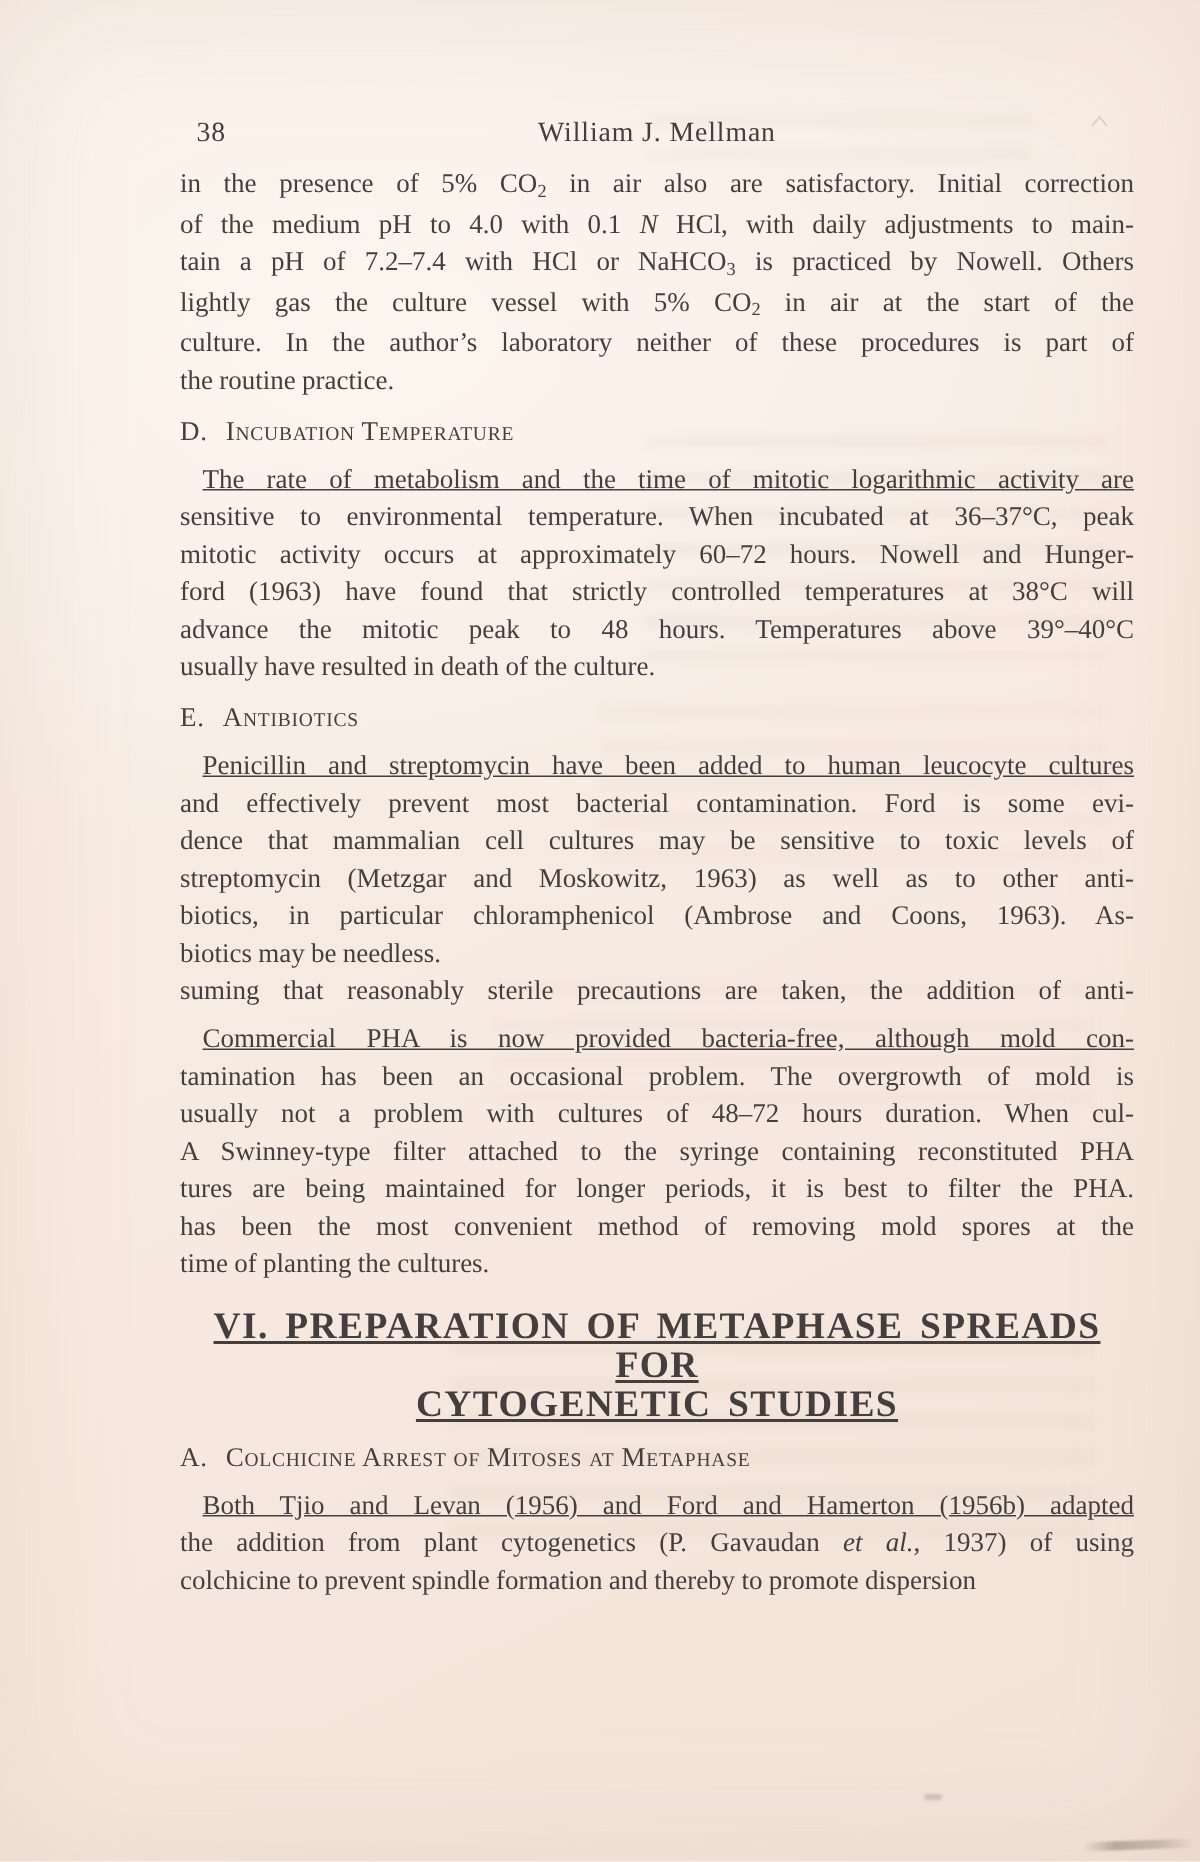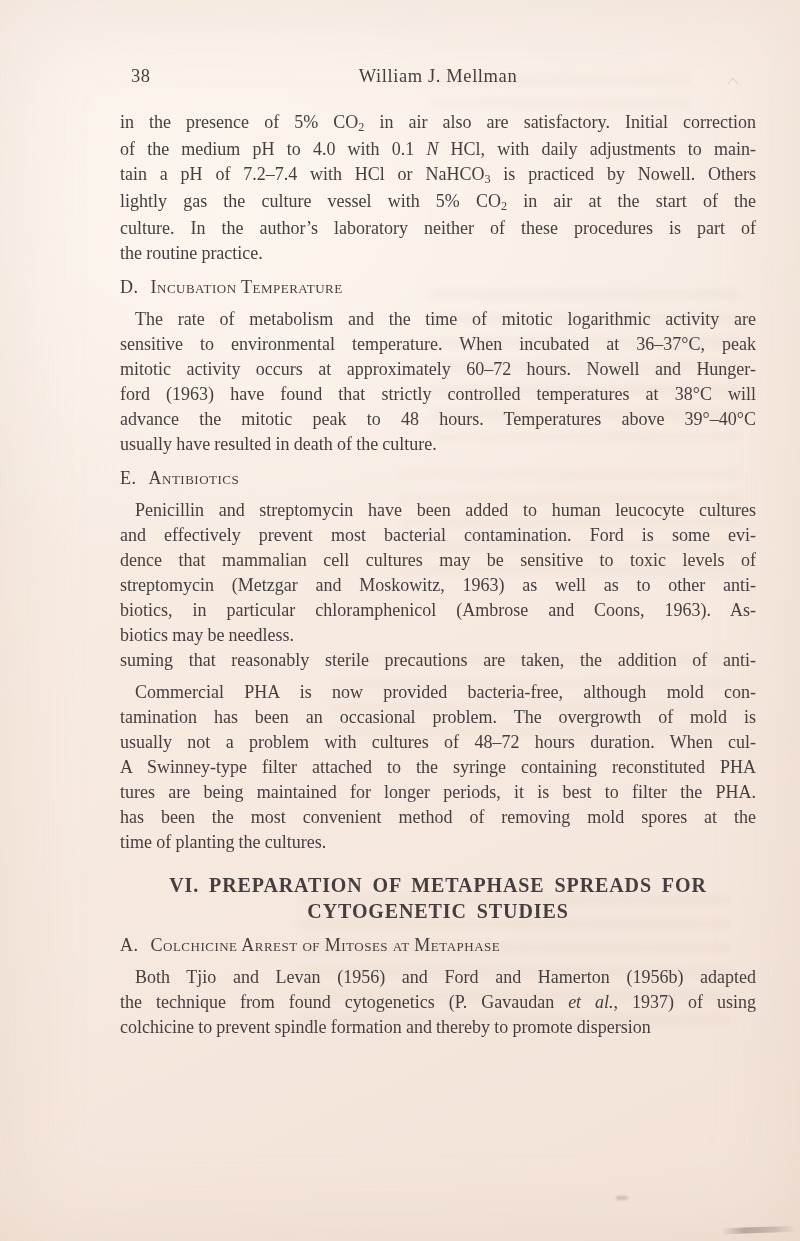--- a/index.html
+++ b/index.html
@@ -13,54 +13,55 @@
       radial-gradient(900px 600px at 30% 18%, rgba(255,253,248,0.55), rgba(255,255,255,0) 60%),
       linear-gradient(155deg, #f9efe7 0%, #f7eae0 50%, #f2e2d8 100%);
   }
   .vignette {
     position:absolute; inset:0; pointer-events:none;
     box-shadow: inset 0 0 90px rgba(196,160,140,0.18);
   }
 
   
   .header-row {
-    position:absolute; left:120px; top:64px; width:636px;
+    position:absolute; left:120px; top:77px; width:636px;
     font-size:18.5px; line-height:24px;
   }
   .page-number { position:absolute; left:11px; top:0; letter-spacing:0.5px; }
   .running-head { text-align:center; letter-spacing:0.6px; }
 
   
   #content {
     position:absolute; left:120px; top:110px; width:636px;
     font-size:18px; line-height:25px;
     word-spacing:-0.3px;
   }
   .paragraph { margin:0 0 7px 0; }
   .line { text-align:justify; text-align-last:justify; }
   .line.lastline { text-align-last:left; }
-  .line.indent { text-indent:15px; }
+  .line.indent { text-indent:15px;text-decoration:underline; }
   .it { font-style:italic; }
   .sub { font-size:68%; position:relative; top:0.28em; }
 
   .subheading {
     margin:9px 0 7px 0;
     font-variant:small-caps;
     letter-spacing:0.5px;
   }
   .subheading .hlabel { margin-right:12px; }
 
   .section-heading {
     margin:17px 0 7px 0;
     text-align:center;
     font-weight:bold;
-    font-size:20px;
+    font-size:25px;
     line-height:26px;
     letter-spacing:0.9px;
     word-spacing:4px;
+    text-decoration:underline;
   }
 
   
   .ghost {
     position:absolute; pointer-events:none;
     background:repeating-linear-gradient(
       180deg,
       rgba(158,126,110,0.10) 0px, rgba(158,126,110,0.10) 9px,
       rgba(158,126,110,0.0) 9px, rgba(158,126,110,0.0) 24px);
     filter:blur(3px);
@@ -137,21 +138,21 @@
       <div class="line"><span>has been the most convenient method of removing mold spores at the</span></div>
       <div class="line lastline"><span>time of planting the cultures.</span></div>
     </div>
     <div class="section-heading">
       <div class="sh-line">VI. PREPARATION OF METAPHASE SPREADS FOR</div>
       <div class="sh-line">CYTOGENETIC STUDIES</div>
     </div>
     <div class="subheading"><span class="hlabel">A.</span><span>Colchicine Arrest of Mitoses at Metaphase</span></div>
     <div class="paragraph">
       <div class="line indent"><span>Both Tjio and Levan (1956) and Ford and Hamerton (1956b) adapted</span></div>
-      <div class="line"><span>the technique from found cytogenetics (P. Gavaudan </span><span class="it">et al.</span><span>, 1937) of using</span></div>
+      <div class="line"><span>the addition from plant cytogenetics (P. Gavaudan </span><span class="it">et al.</span><span>, 1937) of using</span></div>
       <div class="line lastline"><span>colchicine to prevent spindle formation and thereby to promote dispersion</span></div>
     </div>
   </div>
 
 <svg class="smudge" id="mark-caret" viewBox="0 0 12 10">
   <polyline points="1,8 6,2 11,8" fill="none" stroke="rgba(110,95,90,0.5)" stroke-width="1"></polyline>
 </svg>
 <div class="smudge" id="smudge-tiny"></div>
 <div class="smudge" id="smudge-bottom"></div>
 

